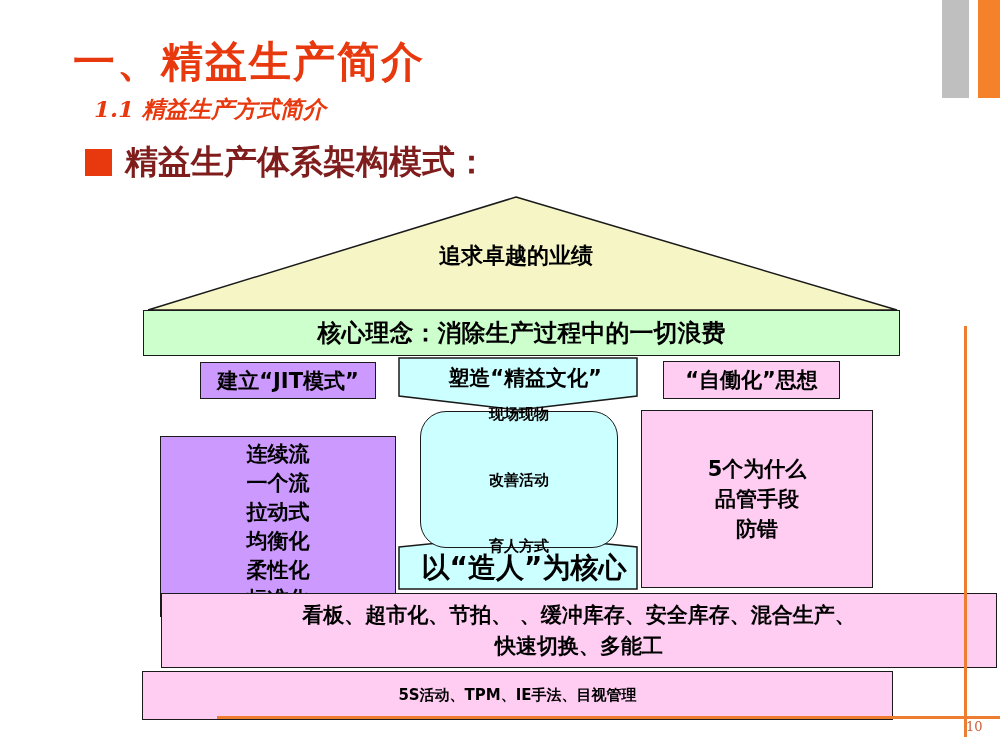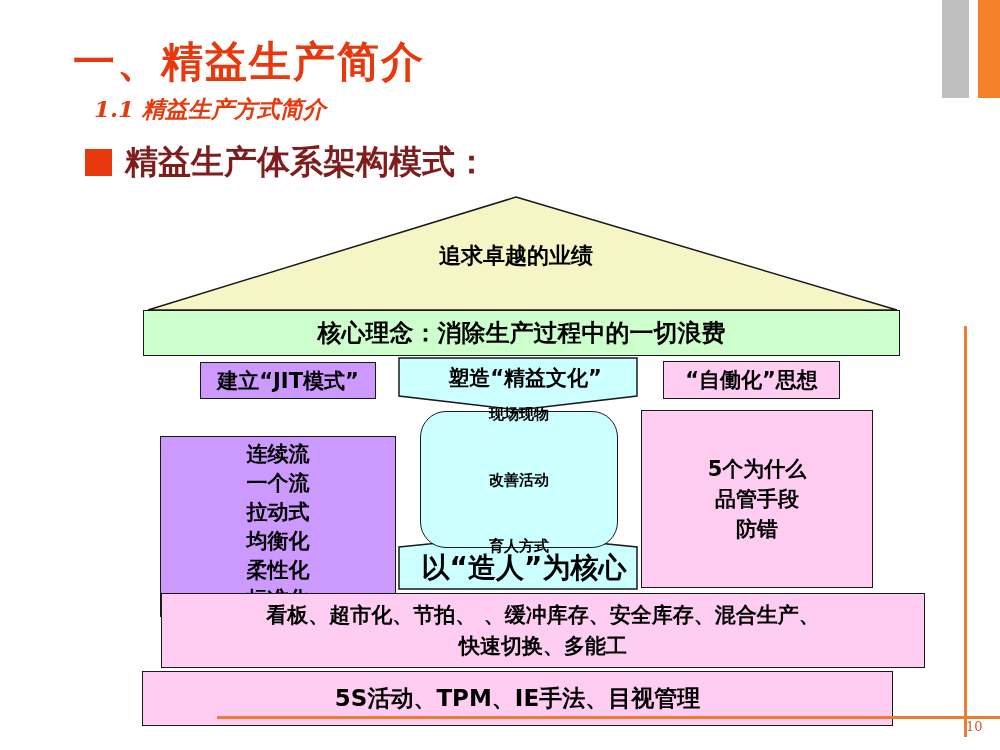--- a/index.html
+++ b/index.html
@@ -37,23 +37,23 @@
     display:flex;align-items:center;justify-content:center;font-weight:bold;}
   .jidoka-box{left:663px;top:361px;width:177px;height:38px;background:#FFCCF2;font-size:21px;}
   .left-pillar{left:160px;top:408px;width:236px;height:181px;background:#CC99FF;
     flex-direction:column;font-size:21px;line-height:29px;margin-top:28px;}
   .center-rounded{left:420px;top:411px;width:198px;height:137px;background:#CCFFFF;
     border-radius:26px;flex-direction:column;font-size:15px;line-height:30px;gap:36px;}
   .culture-footer-text{left:399px;top:549px;width:250px;height:38px;font-size:28px;
     display:flex;align-items:center;justify-content:center;font-weight:bold;}
   .right-pillar{left:641px;top:410px;width:232px;height:178px;background:#FFCCF2;
     flex-direction:column;font-size:21px;line-height:30px;}
-  .foundation1{left:161px;top:593px;width:764px;height:75px;background:#FFCCF2;
+  .foundation1{left:161px;top:593px;width:836px;height:75px;background:#FFCCF2;
     flex-direction:column;font-size:21px;line-height:31px;}
-  .foundation2{left:142px;top:671px;width:751px;height:55px;background:#FFCCF2;font-size:23px;}
+  .foundation2{left:142px;top:671px;width:751px;height:49px;background:#FFCCF2;font-size:15px;}
 
   
   .gray-bar{left:942px;top:0;width:27px;height:98px;background:#BFBFBF;}
   .orange-bar{left:978px;top:0;width:22px;height:98px;background:#F5822A;}
   .v-line{left:964px;top:326px;width:3px;height:411px;background:#ED7D31;}
   .h-line{left:217px;top:716px;width:783px;height:3px;background:#ED7D31;}
   .page-number{left:966px;top:719px;font-size:13px;color:#CC5F3B;font-family:"DejaVu Serif","Liberation Serif",serif;text-align:right;}
 </style>
 </head>
 <body>

